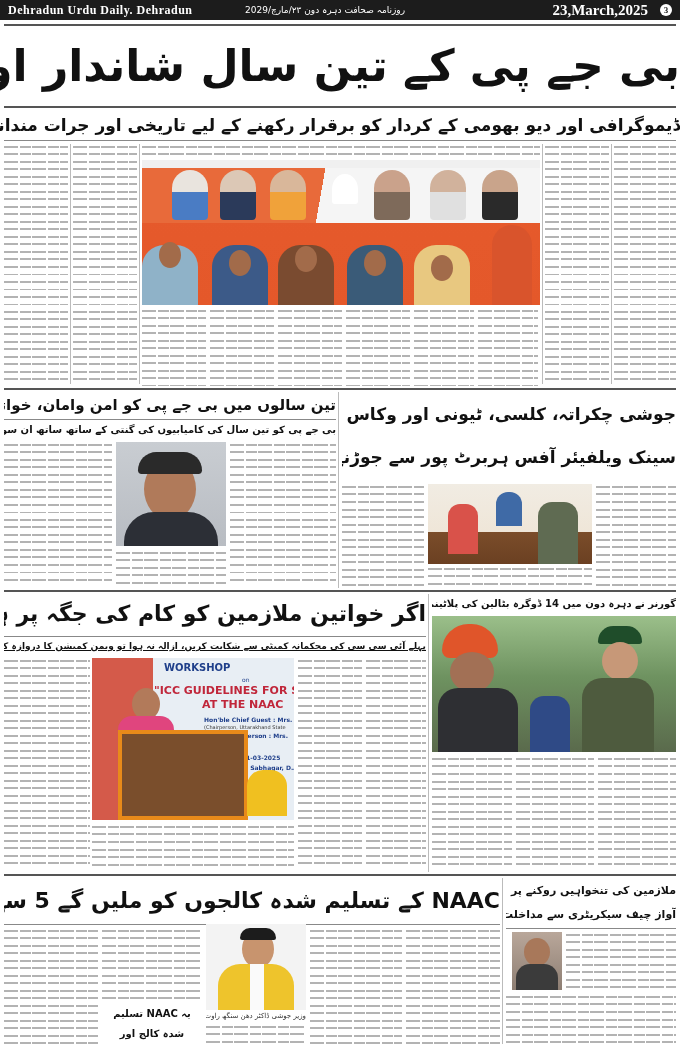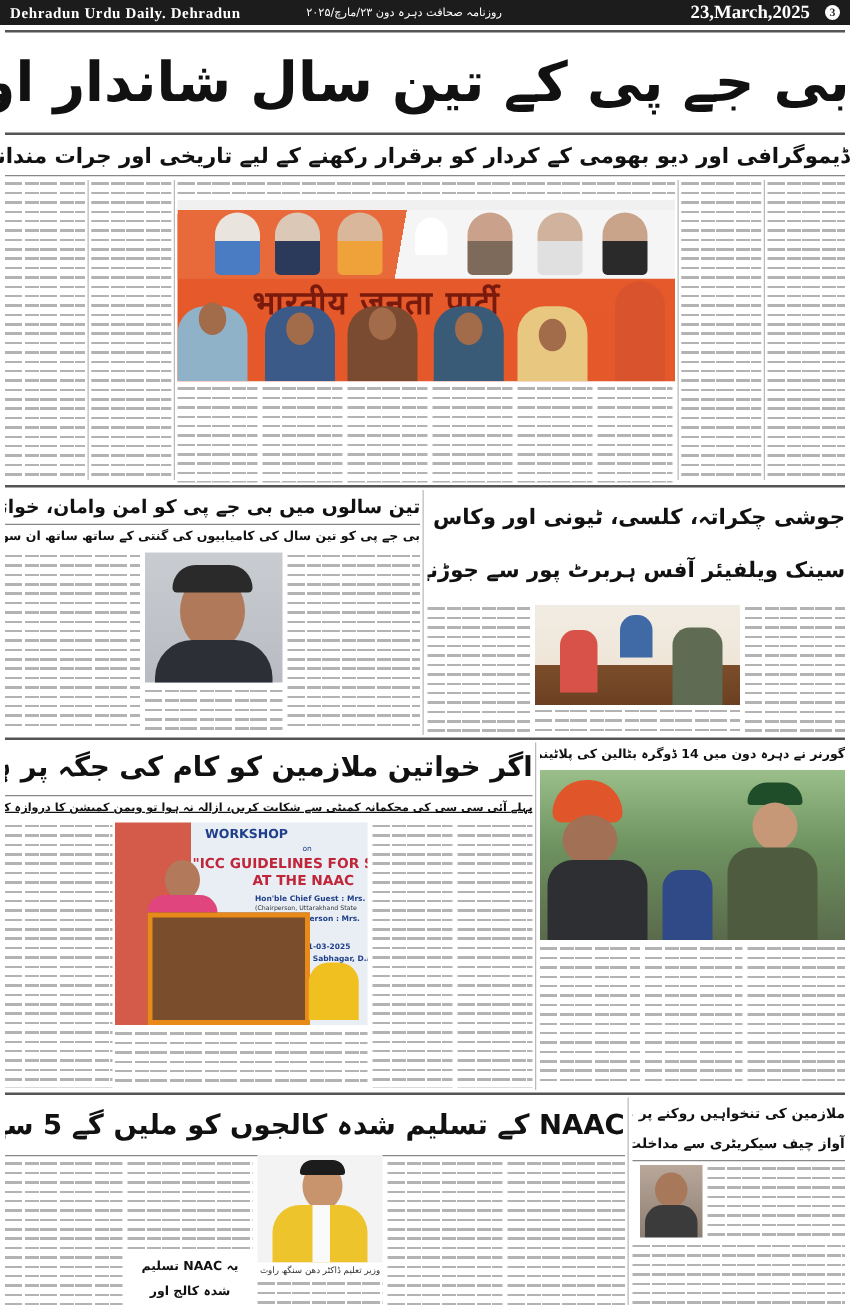--- a/index.html
+++ b/index.html
@@ -74,21 +74,21 @@
   .demand-photo { background: linear-gradient(180deg, #b9a79a, #8d7e73); }
 
   .section-headline { position: absolute; text-align: center; font-weight: bold; white-space: nowrap; overflow: hidden; }
   .caption { position: absolute; font-size: 7px; color: #333; text-align: center; white-space: nowrap; overflow: hidden; }
 </style>
 </head>
 <body>
 
 <div class="masthead">
   <span class="name">Dehradun Urdu Daily. Dehradun</span>
-  <span class="urdu urdu-text">روزنامہ صحافت دہرہ دون ۲۳/مارچ/۲۰۲۵</span>
+  <span class="urdu urdu-text">روزنامہ صحافت دہرہ دون ۲۳/مارچ/2029</span>
   <span class="date">23,March,2025</span>
   <span class="pg">3</span>
 </div>
 <div class="rule" style="top:24px;"></div>
 
 <div class="lead-headline urdu-text">بی جے پی کے تین سال شاندار اور تاریخی: سریش جوشی</div>
 <div class="rule" style="top:106px;"></div>
 <div class="sub-headline urdu-text">ڈیموگرافی اور دیو بھومی کے کردار کو برقرار رکھنے کے لیے تاریخی اور جرات مندانہ فیصلے لیے گئے</div>
 <div class="rule thin" style="top:140px;"></div>
 
@@ -101,21 +101,20 @@
 
 <div class="photo bjp-photo" style="left:142px; top:160px; width:398px; height:145px;">
   <div class="bjp-banner-top"></div>
   <div class="bjp-portrait" style="left:30px; background:linear-gradient(#e9e4de 45%, #4a7cc4 45%);"></div>
   <div class="bjp-portrait" style="left:78px; background:linear-gradient(#dcc8b6 45%, #2b3a5a 45%);"></div>
   <div class="bjp-portrait" style="left:128px; background:linear-gradient(#d9b79a 45%, #f0a23a 45%);"></div>
   <div class="bjp-lotus" style="left:190px;"></div>
   <div class="bjp-portrait" style="left:232px; background:linear-gradient(#caa28b 45%, #7e6a5a 45%);"></div>
   <div class="bjp-portrait" style="left:288px; background:linear-gradient(#d1b29c 45%, #e0e0e0 45%);"></div>
   <div class="bjp-portrait" style="left:340px; background:linear-gradient(#c9a48b 45%, #2a2a2a 45%);"></div>
-  <div class="bjp-title">भारतीय जनता पार्टी</div>
   <div style="position:absolute; left:150px; top:92px; font-size:9px; color:#7a1a0c; font-weight:bold;">उत्तराखण्ड</div>
   <div class="bjp-person" style="left:0px; background:#8fb2c8;"></div>
   <div class="bjp-head" style="left:17px; top:82px;"></div>
   <div class="bjp-person" style="left:70px; background:#3c5a88;"></div>
   <div class="bjp-head" style="left:87px; top:90px;"></div>
   <div class="bjp-person" style="left:136px; background:#7a4b30;"></div>
   <div class="bjp-head" style="left:153px; top:86px;"></div>
   <div class="bjp-person" style="left:205px; background:#3a5b78;"></div>
   <div class="bjp-head" style="left:222px; top:90px;"></div>
   <div class="bjp-person" style="left:272px; background:#e8c880;"></div>
@@ -206,21 +205,21 @@
 <div class="rule thin" style="top:924px; left:4px; width:496px;"></div>
 <div class="col" style="left:4px; top:928px; width:94px; height:116px;"></div>
 <div class="col" style="left:102px; top:928px; width:100px; height:72px;"></div>
 <div class="section-headline urdu-text" style="left:102px; top:1004px; width:100px; height:40px; font-size:10px; line-height:20px; white-space:normal;">یہ NAAC تسلیم شدہ کالج اور یونیورسٹیاں انعامی رقم وصول کریں گی</div>
 <div class="photo minister-photo" style="left:206px; top:924px; width:100px; height:86px;">
   <div style="position:absolute; left:36px; top:6px; width:32px; height:38px; border-radius:50%; background:#c8946e;"></div>
   <div style="position:absolute; left:34px; top:4px; width:36px; height:12px; border-radius:18px 18px 4px 4px; background:#1c1c1c;"></div>
   <div style="position:absolute; left:12px; top:40px; width:76px; height:46px; border-radius:22px 22px 0 0; background:#eec42c;"></div>
   <div style="position:absolute; left:44px; top:40px; width:14px; height:46px; background:#fafafa;"></div>
 </div>
-<div class="caption urdu-text" style="left:206px; top:1012px; width:100px; height:10px;">وزیر تعلیم ڈاکٹر دھن سنگھ راوت</div>
+<div class="caption urdu-text" style="left:206px; top:1012px; width:100px; height:10px;">وزیر جوشی ڈاکٹر دھن سنگھ راوت</div>
 <div class="col" style="left:206px; top:1024px; width:100px; height:20px;"></div>
 <div class="col" style="left:310px; top:928px; width:92px; height:116px;"></div>
 <div class="col" style="left:406px; top:928px; width:94px; height:116px;"></div>
 <div class="vsep" style="left:502px; top:878px; height:166px;"></div>
 
 <div class="section-headline urdu-text" style="left:506px; top:880px; width:170px; height:22px; font-size:11px; line-height:22px;">ملازمین کی تنخواہیں روکنے پر علاقائی جماعت کا</div>
 <div class="section-headline urdu-text" style="left:506px; top:904px; width:170px; height:22px; font-size:11px; line-height:22px;">آواز چیف سیکریٹری سے مداخلت کا کیا مطالبہ</div>
 <div class="rule thin" style="top:928px; left:506px; width:170px;"></div>
 <div class="photo demand-photo" style="left:512px; top:932px; width:50px; height:58px;">
   <div style="position:absolute; left:12px; top:6px; width:26px; height:28px; border-radius:50%; background:#a8785a;"></div>

